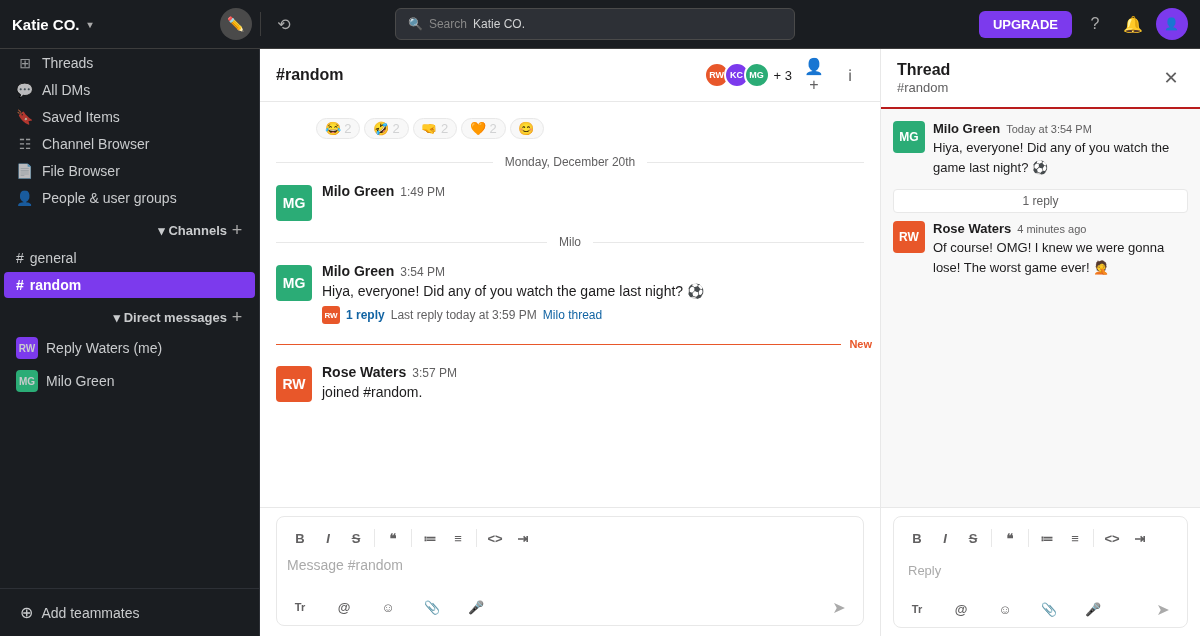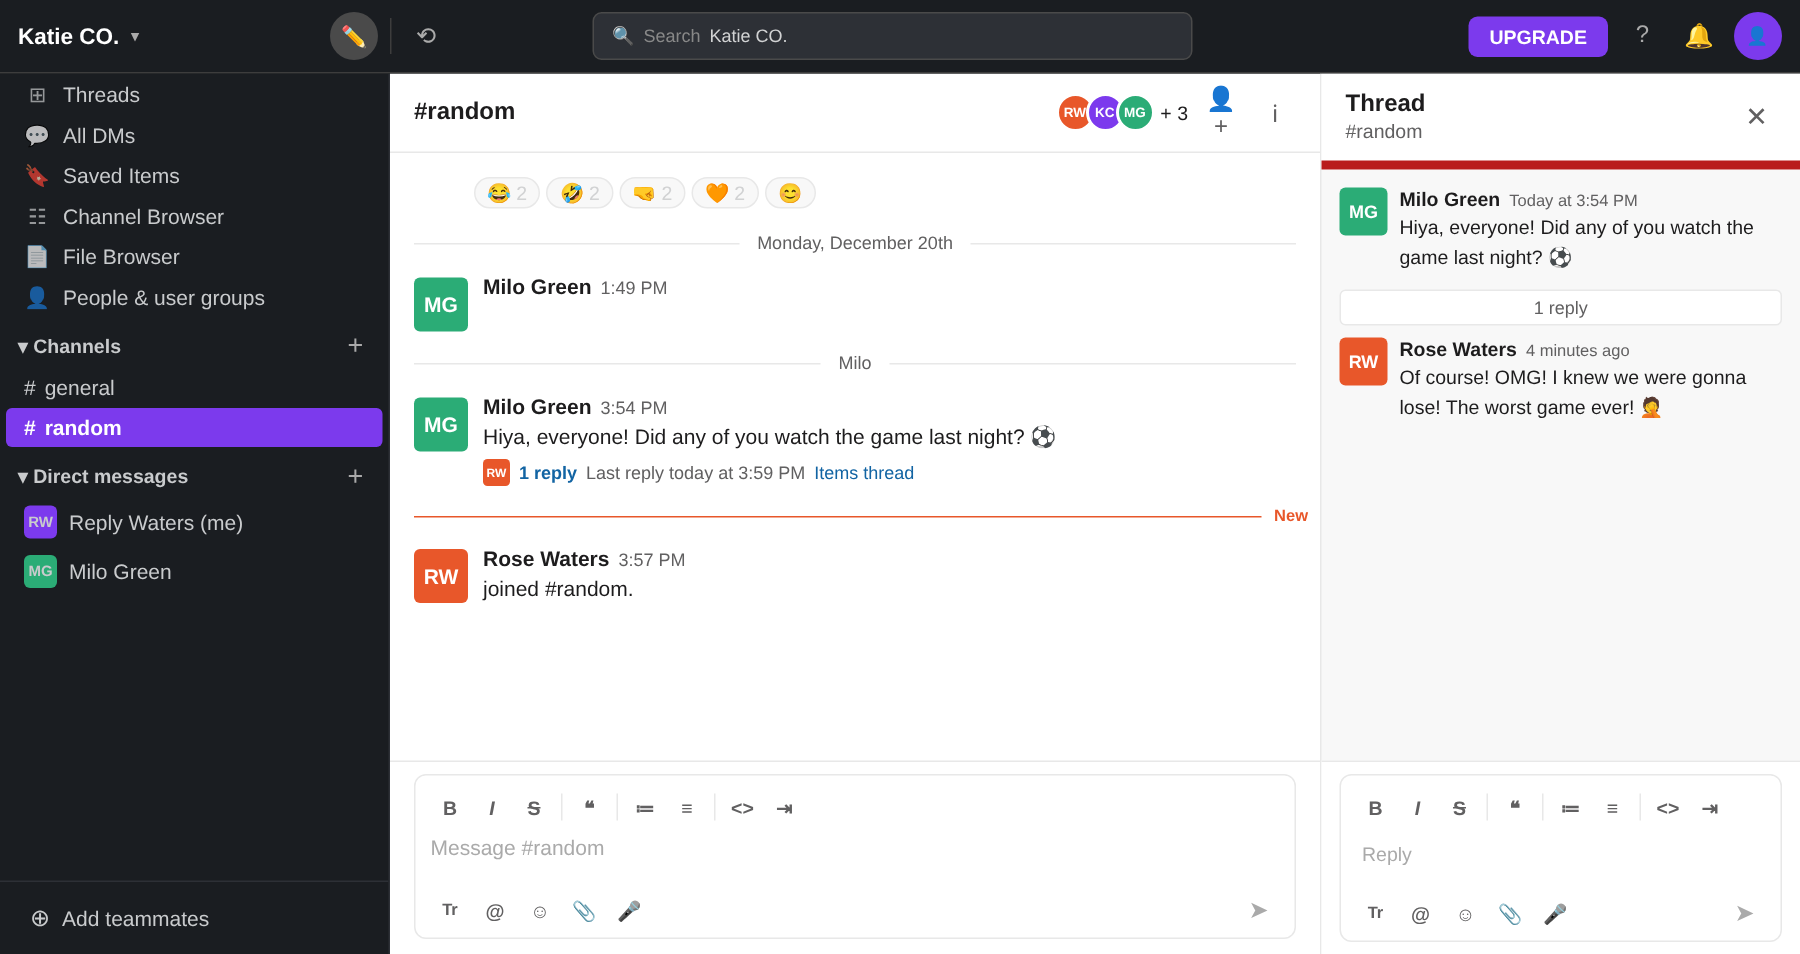--- a/index.html
+++ b/index.html
@@ -22,21 +22,21 @@
     .icon-btn { width: 30px; height: 30px; border: none; background: transparent; color: #aaa; font-size: 16px; cursor: pointer; border-radius: 4px; display: flex; align-items: center; justify-content: center; }
     .avatar { width: 32px; height: 32px; border-radius: 50%; background: #7c3aed; display: flex; align-items: center; justify-content: center; font-size: 12px; color: #fff; font-weight: 600; overflow: hidden; }
 
     
     .main { display: flex; flex: 1; overflow: hidden; }
 
     
     .sidebar { width: 260px; background: #1a1d21; border-right: 1px solid #2d3036; display: flex; flex-direction: column; flex-shrink: 0; overflow-y: auto; }
     .sidebar-item { display: flex; align-items: center; gap: 8px; padding: 5px 12px; font-size: 14px; color: #c9cbcd; cursor: pointer; border-radius: 4px; margin: 1px 4px; }
     .sidebar-item .icon { font-size: 14px; width: 18px; text-align: center; opacity: 0.7; }
-    .sidebar-section { padding: 8px 12px 4px; display: flex; align-items: center; justify-content: space-between; }
+    .sidebar-section { padding: 8px 12px 4px; display: flex; align-items: center; justify-content: flex-end; }
     .sidebar-section-label { font-size: 13px; color: #c9cbcd; font-weight: 600; cursor: pointer; }
     .add-btn { width: 20px; height: 20px; border: none; background: transparent; color: #aaa; font-size: 18px; cursor: pointer; display: flex; align-items: center; justify-content: center; border-radius: 3px; }
     .channel-item { display: flex; align-items: center; gap: 6px; padding: 5px 12px; font-size: 14px; color: #c9cbcd; cursor: pointer; margin: 1px 4px; border-radius: 4px; }
     .channel-item.active { background: #7c3aed; color: #fff; font-weight: 600; }
     .dm-item { display: flex; align-items: center; gap: 8px; padding: 5px 12px; font-size: 14px; color: #c9cbcd; cursor: pointer; margin: 1px 4px; border-radius: 4px; }
     .dm-avatar { width: 22px; height: 22px; border-radius: 4px; display: flex; align-items: center; justify-content: center; font-size: 10px; font-weight: 700; flex-shrink: 0; }
     .sidebar-bottom { margin-top: auto; padding: 8px 4px; border-top: 1px solid #2d3036; }
 
     
     .chat-area { flex: 1; display: flex; flex-direction: column; background: #fff; overflow: hidden; }
@@ -67,26 +67,26 @@
     .new-divider { display: flex; align-items: center; margin: 8px 0; }
     .new-divider::before { content: ''; flex: 1; height: 1px; background: #e8572a; margin-left: 16px; }
     .new-divider span { padding: 0 8px; font-size: 11px; color: #e8572a; font-weight: 600; }
     .chat-input-area { border-top: 1px solid #e8e8e8; padding: 8px 16px 10px; background: #fff; flex-shrink: 0; }
     .input-toolbar { display: flex; align-items: center; gap: 2px; padding: 4px 0; margin-bottom: 2px; }
     .toolbar-btn { width: 26px; height: 26px; border: none; background: transparent; color: #616061; font-size: 13px; cursor: pointer; border-radius: 3px; display: flex; align-items: center; justify-content: center; font-weight: 700; }
     .toolbar-divider { width: 1px; height: 18px; background: #e8e8e8; margin: 0 3px; }
     .input-box { min-height: 32px; border: none; outline: none; font-size: 14px; color: #616061; width: 100%; background: transparent; cursor: text; }
     .input-wrapper { border: 1px solid #e8e8e8; border-radius: 8px; padding: 4px 10px; }
     .input-bottom { display: flex; align-items: center; padding-top: 4px; }
-    .input-bottom-btns { display: flex; gap: 4px; align-items: center; }
+    .input-bottom-btns { display: flex; gap: 18px; align-items: center; }
     .send-btn { margin-left: auto; width: 28px; height: 28px; border: none; background: transparent; color: #aaa; font-size: 16px; cursor: pointer; border-radius: 4px; display: flex; align-items: center; justify-content: center; }
 
     
     .thread-panel { width: 320px; background: #f8f8f8; border-left: 1px solid #e8e8e8; display: flex; flex-direction: column; flex-shrink: 0; }
-    .thread-header { display: flex; align-items: center; padding: 12px 16px; border-bottom: 6px solid #b91c1c; background: #fff; }
+    .thread-header { display: flex; align-items: center; padding: 12px 16px; border-bottom: 2px solid #b91c1c; background: #fff; }
     .thread-title { font-size: 16px; font-weight: 700; color: #1d1c1d; }
     .thread-channel { font-size: 13px; color: #616061; margin-top: 1px; }
     .thread-close { margin-left: auto; width: 26px; height: 26px; border: none; background: transparent; color: #616061; font-size: 18px; cursor: pointer; border-radius: 4px; display: flex; align-items: center; justify-content: center; }
     .thread-messages { flex: 1; overflow-y: auto; padding: 12px; }
     .thread-message { display: flex; gap: 8px; margin-bottom: 12px; }
     .thread-msg-avatar { width: 32px; height: 32px; border-radius: 4px; flex-shrink: 0; display: flex; align-items: center; justify-content: center; font-size: 12px; font-weight: 700; color: #fff; }
     .thread-msg-content { flex: 1; }
     .thread-msg-header { display: flex; align-items: baseline; gap: 6px; }
     .thread-msg-name { font-size: 13px; font-weight: 700; color: #1d1c1d; }
     .thread-msg-time { font-size: 11px; color: #616061; }
@@ -259,21 +259,21 @@
         <div class="msg-content">
           <div class="msg-header">
             <span class="msg-name">Milo Green</span>
             <span class="msg-time">3:54 PM</span>
           </div>
           <div class="msg-text">Hiya, everyone! Did any of you watch the game last night? ⚽</div>
           <div class="reply-bar">
             <div class="reply-avatar" style="background:#e8572a;">RW</div>
             <span class="reply-link">1 reply</span>
             <span class="reply-time">Last reply today at 3:59 PM</span>
-            <span class="view-thread">Items thread</span>
+            <span class="view-thread">Milo thread</span>
           </div>
         </div>
       </div>
 
       <div class="new-divider">
         <span>New</span>
       </div>
 
       <div class="message">
         <div class="msg-avatar" style="background:#e8572a;">RW</div>

